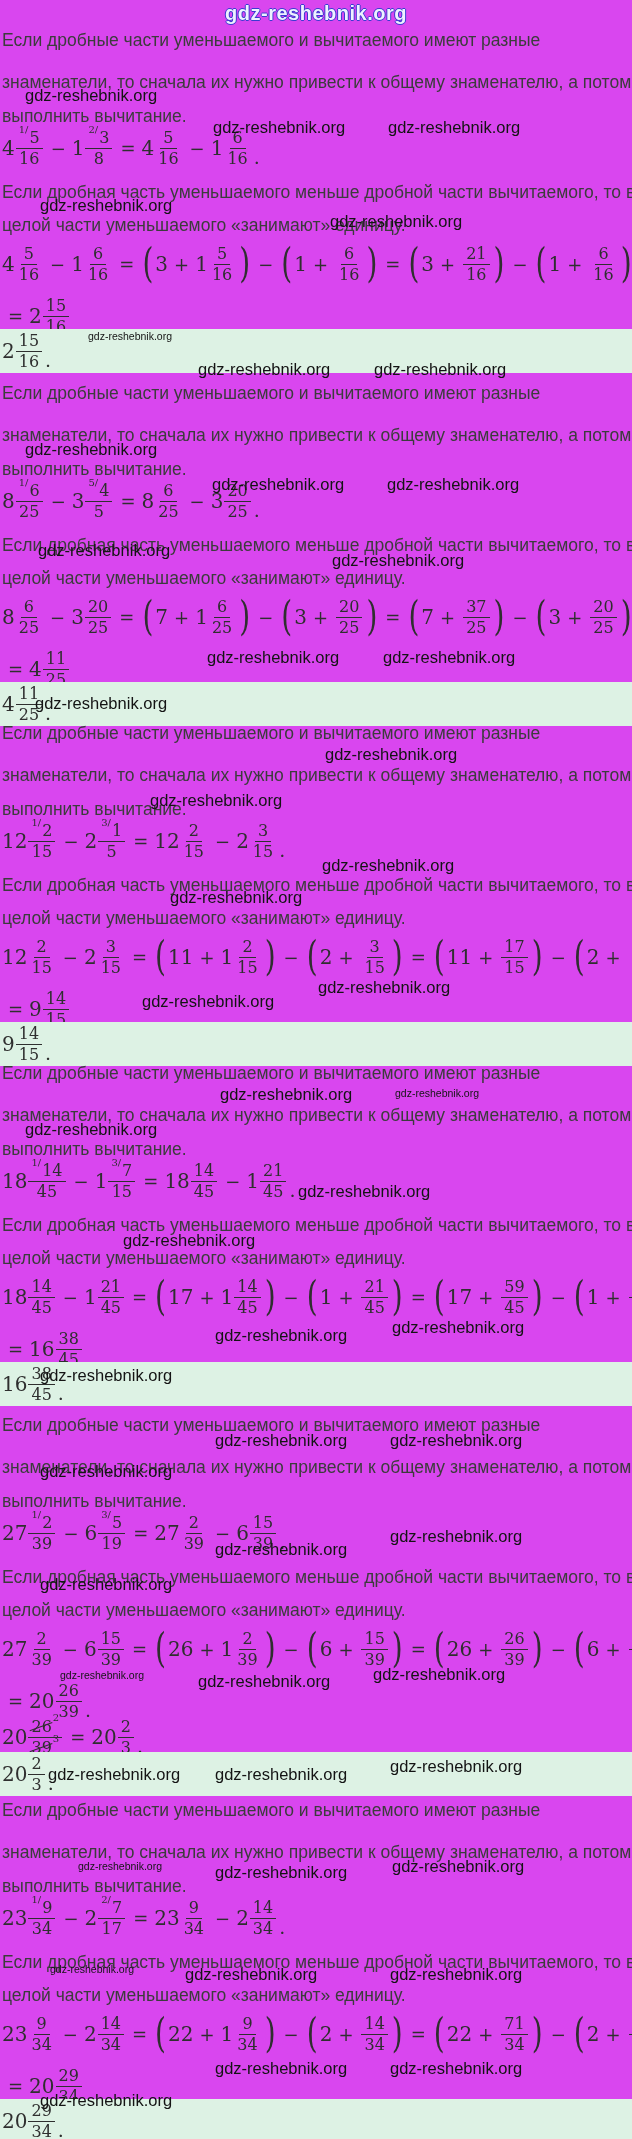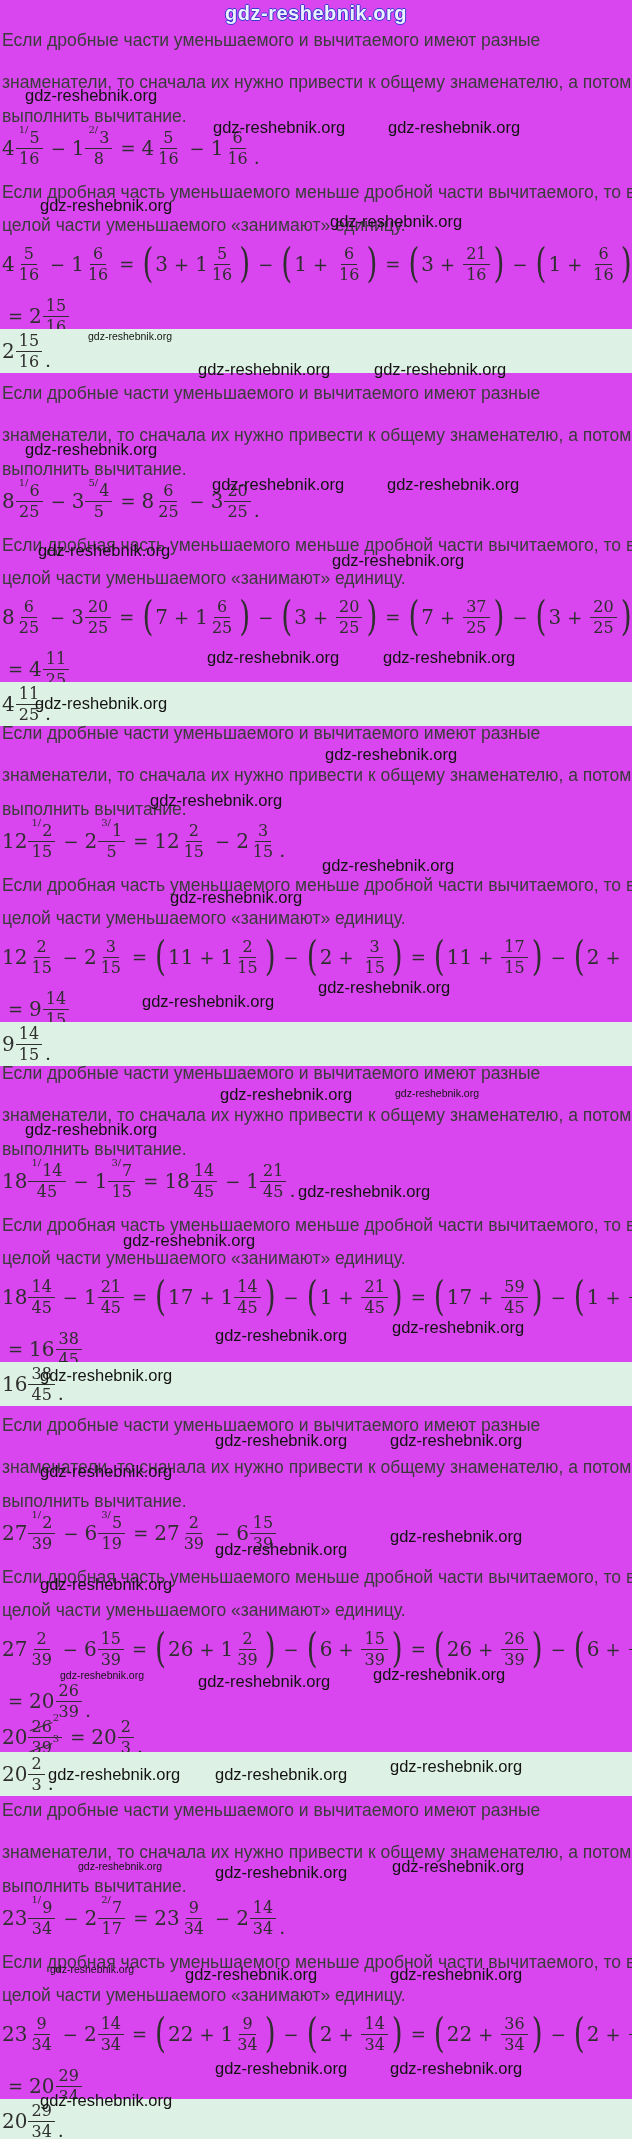--- a/index.html
+++ b/index.html
@@ -633,21 +633,21 @@
         <span class="mf">
           <span class="fn">14</span>
           <span class="fd">34</span>
         </span>
         <span class="mp">)</span>
         <span class="mo">=</span>
         <span class="mp">(</span>
         <span class="mn">22</span>
         <span class="mo">+</span>
         <span class="mf">
-          <span class="fn">36</span>
+          <span class="fn">71</span>
           <span class="fd">34</span>
         </span>
         <span class="mp">)</span>
         <span class="mo">−</span>
         <span class="mp">(</span>
         <span class="mn">2</span>
         <span class="mo">+</span>
         <span class="mf">
           <span class="fn">14</span>
           <span class="fd">34</span>

